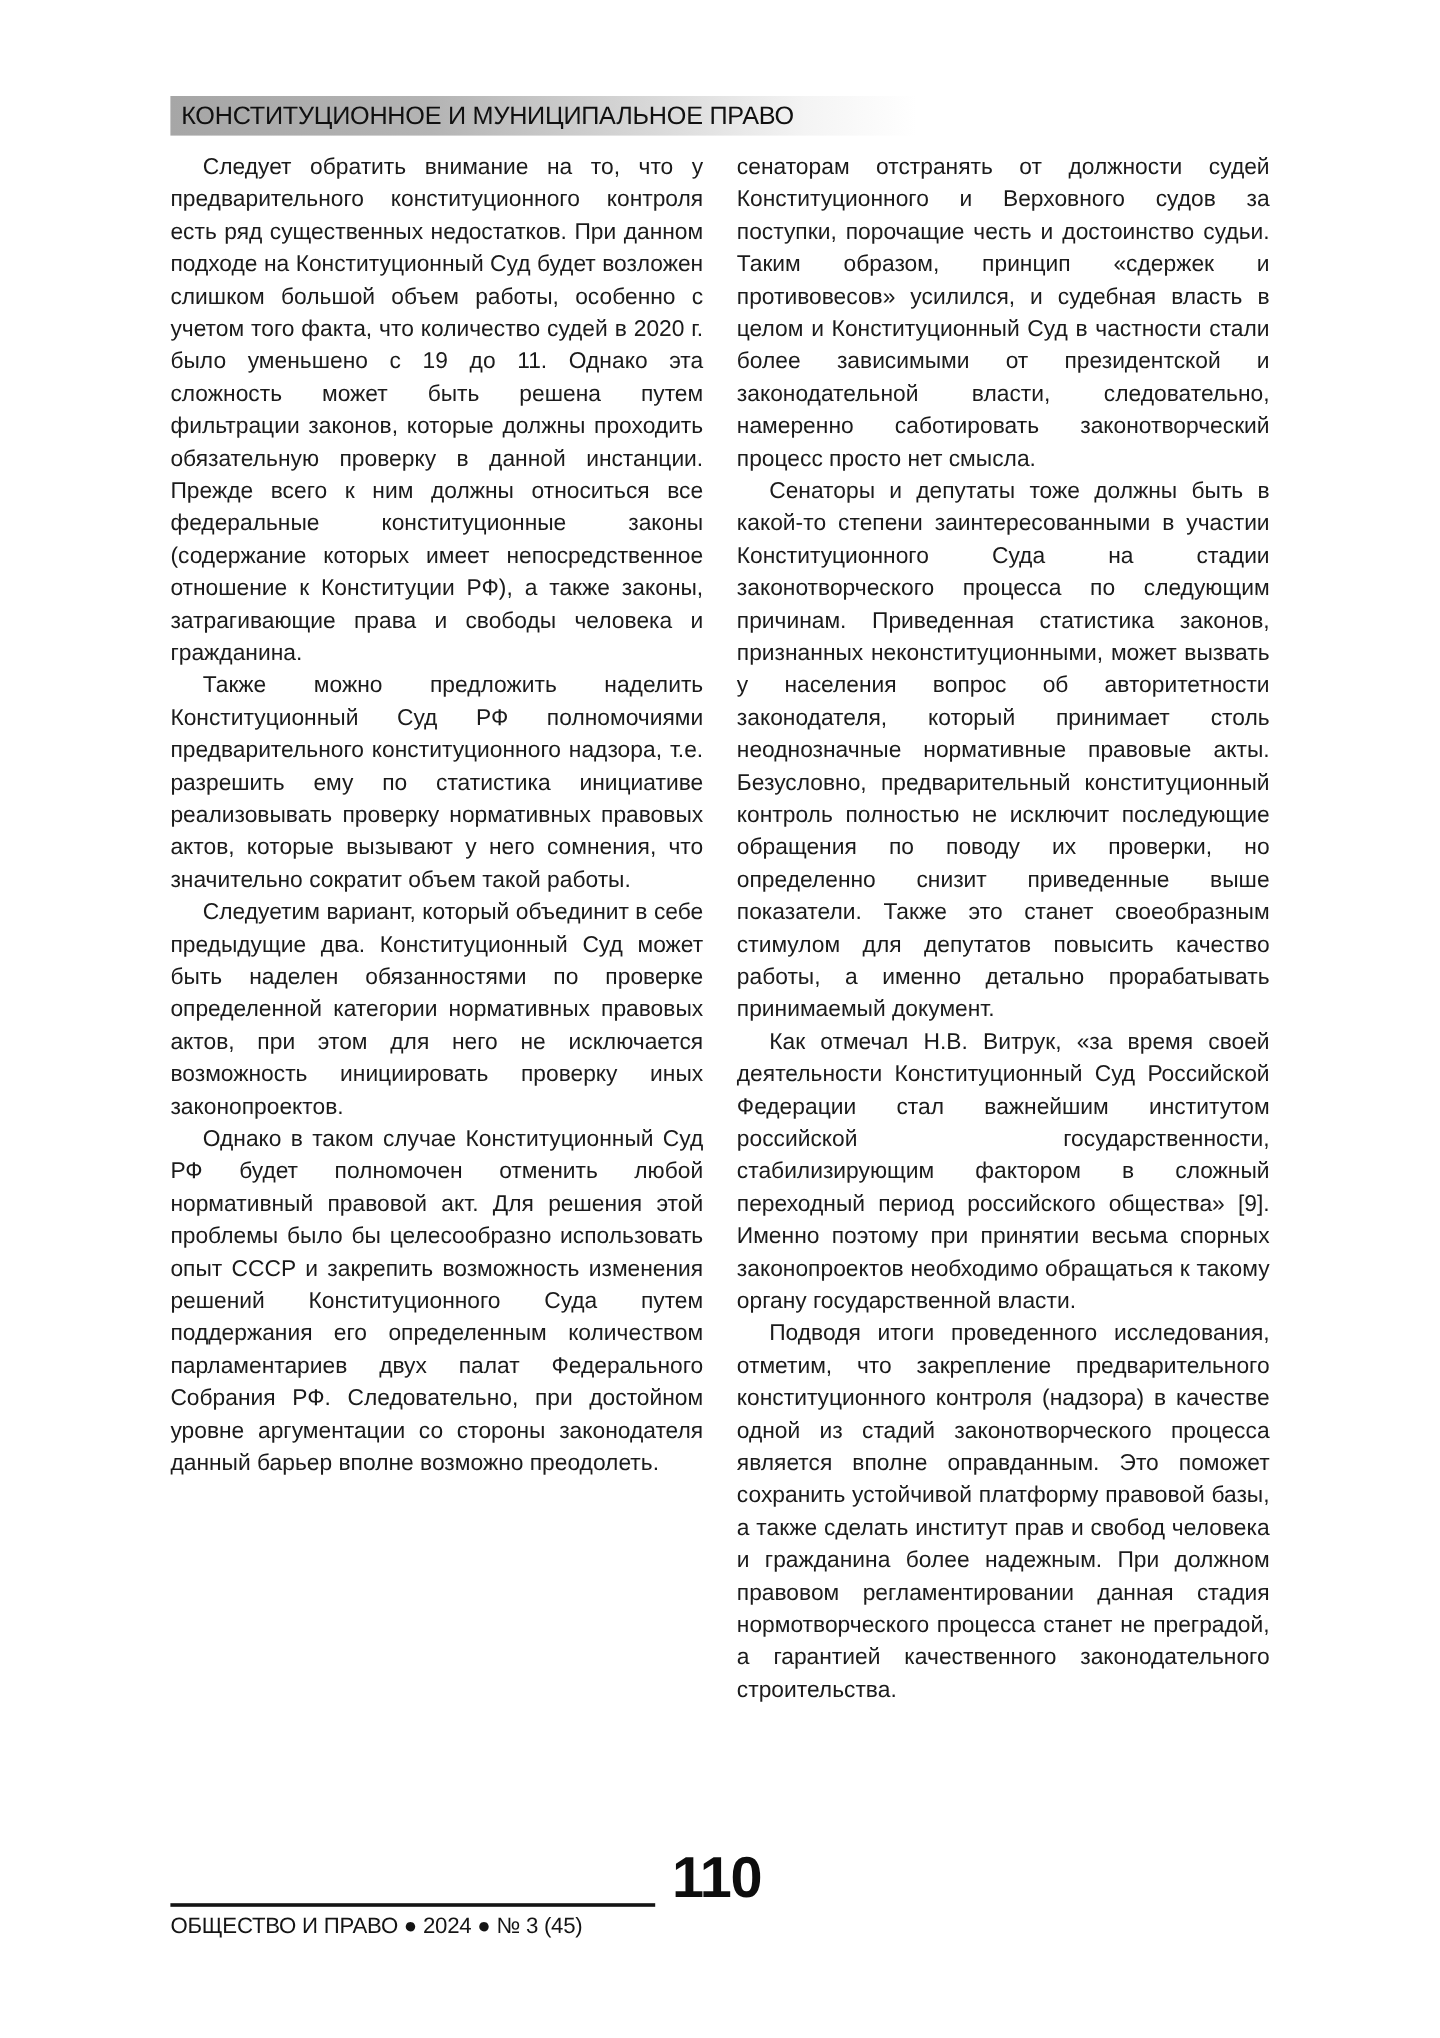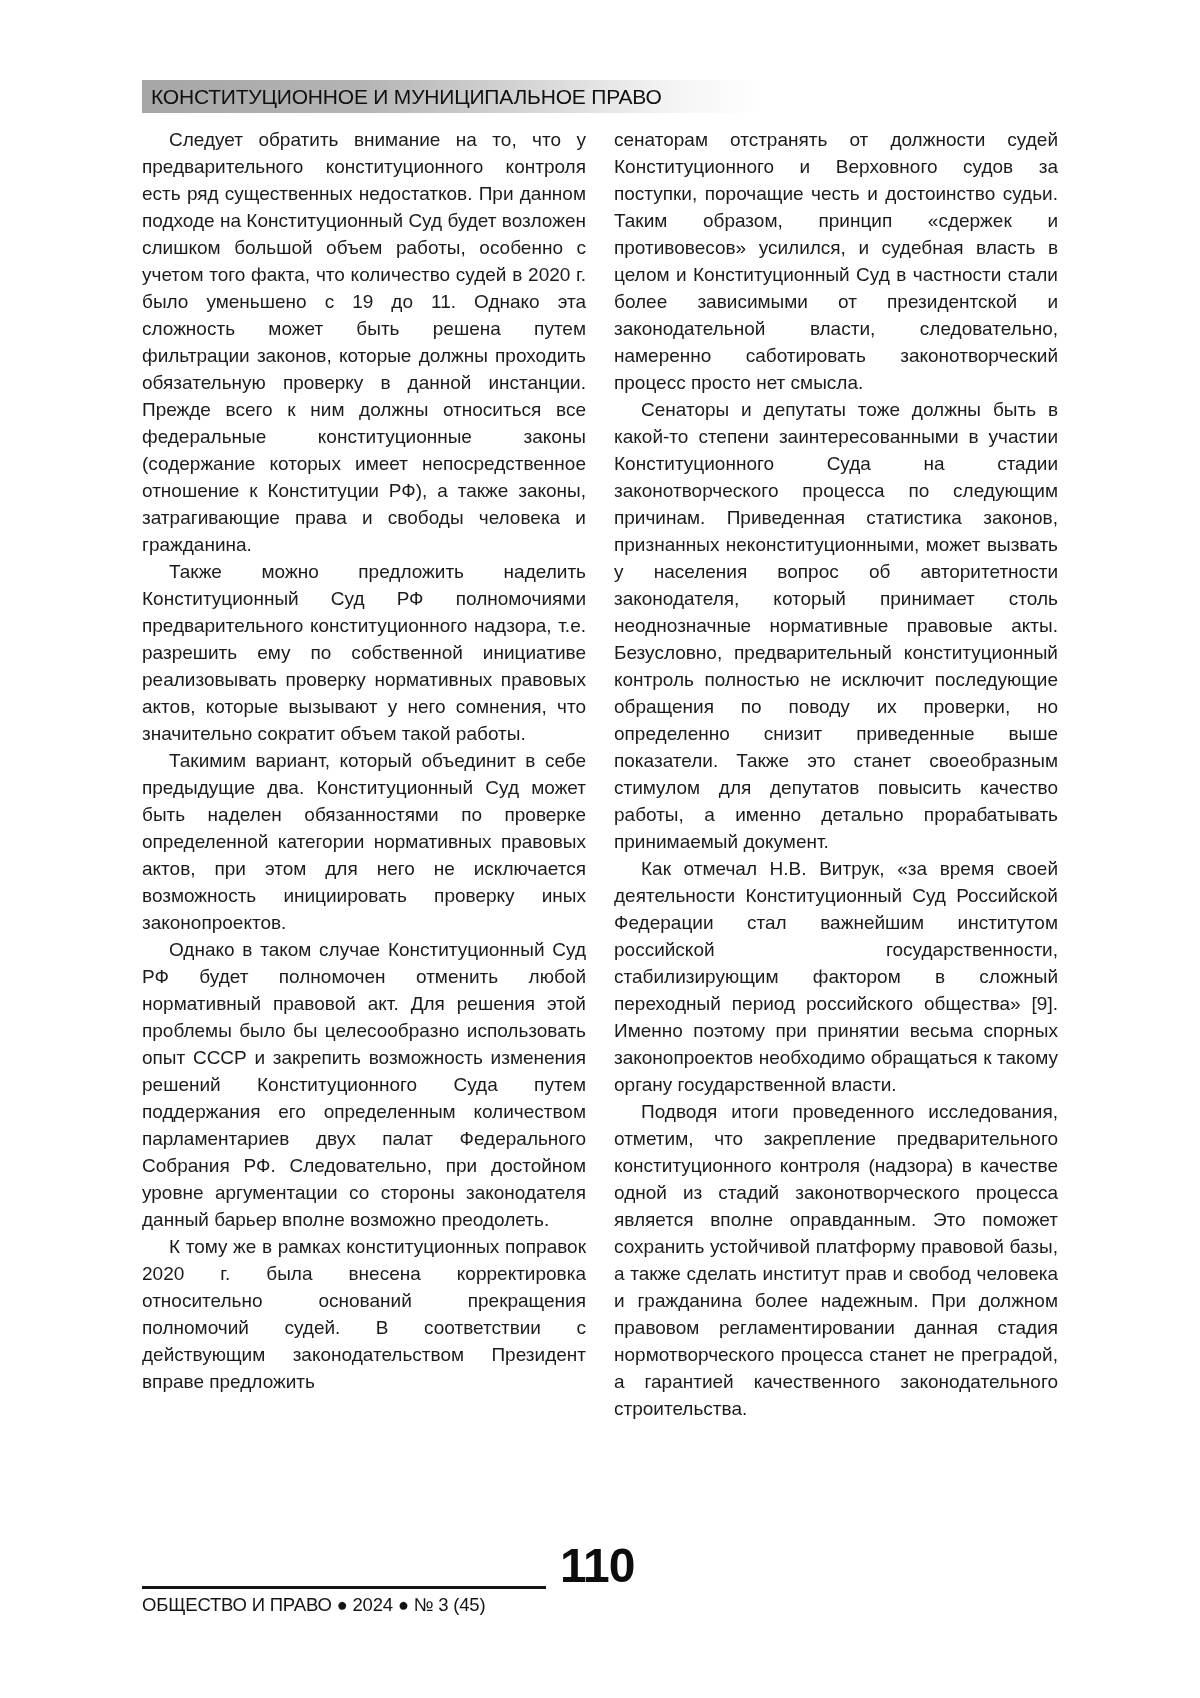--- a/index.html
+++ b/index.html
@@ -74,24 +74,23 @@
 
 <div class="page">
 
   <div class="header-bar">
     <span>КОНСТИТУЦИОННОЕ И МУНИЦИПАЛЬНОЕ ПРАВО</span>
   </div>
 
   <div class="columns">
     <div class="col">
         <p><span>Следует обратить внимание на то, что у предварительного конституционного контроля есть ряд существенных недостатков. При данном подходе на Конституционный Суд будет возложен слишком большой объем работы, особенно с учетом того факта, что количество судей в 2020 г. было уменьшено с 19 до 11. Однако эта сложность может быть решена путем фильтрации законов, которые должны проходить обязательную проверку в данной инстанции. Прежде всего к ним должны относиться все федеральные конституционные законы (содержание которых имеет непосредственное отношение к Конституции РФ), а также законы, затрагивающие права и свободы человека и гражданина.</span></p>
-        <p><span>Также можно предложить наделить Конституционный Суд РФ полномочиями предварительного конституционного надзора, т.е. разрешить ему по собственной инициативе реализовывать проверку нормативных правовых актов, которые вызывают у него сомнения, что значительно сократит объем такой работы.</span></p>
-        <p><span>Таким</span><span class="italic">им</span><span> вариант, который объединит в себе предыдущие два. Конституционный Суд может быть наделен обязанностями по проверке определенной категории нормативных правовых актов, при этом для него не исключается возможность инициировать проверку иных законопроектов.</span></p>
+        <p><span>Также можно предложить наделить Конституционный Суд РФ полномочиями предварительного конституционного надзора, т.е. разрешить ему по статистика инициативе реализовывать проверку нормативных правовых актов, которые вызывают у него сомнения, что значительно сократит объем такой работы.</span></p>
+        <p><span>Следует</span><span class="italic">им</span><span> вариант, который объединит в себе предыдущие два. Конституционный Суд может быть наделен обязанностями по проверке определенной категории нормативных правовых актов, при этом для него не исключается возможность инициировать проверку иных законопроектов.</span></p>
         <p><span>Однако в таком случае Конституционный Суд РФ будет полномочен отменить любой нормативный правовой акт. Для решения этой проблемы было бы целесообразно использовать опыт СССР и закрепить возможность изменения решений Конституционного Суда путем поддержания его определенным количеством парламентариев двух палат Федерального Собрания РФ. Следовательно, при достойном уровне аргументации со стороны законодателя данный барьер вполне возможно преодолеть.</span></p>
-        <p><span>К тому же в рамках конституционных поправок 2020 г. была внесена корректировка относительно оснований прекращения полномочий судей. В соответствии с действующим законодательством Президент вправе предложить</span></p>
       </div>
     <div class="col">
         <p class="no-indent"><span>сенаторам отстранять от должности судей Конституционного и Верховного судов за поступки, порочащие честь и достоинство судьи. Таким образом, принцип «сдержек и противовесов» усилился, и судебная власть в целом и Конституционный Суд в частности стали более зависимыми от президентской и законодательной власти, следовательно, намеренно саботировать законотворческий процесс просто нет смысла.</span></p>
         <p><span>Сенаторы и депутаты тоже должны быть в какой-то степени заинтересованными в участии Конституционного Суда на стадии законотворческого процесса по следующим причинам. Приведенная статистика законов, признанных неконституционными, может вызвать у населения вопрос об авторитетности законодателя, который принимает столь неоднозначные нормативные правовые акты. Безусловно, предварительный конституционный контроль полностью не исключит последующие обращения по поводу их проверки, но определенно снизит приведенные выше показатели. Также это станет своеобразным стимулом для депутатов повысить качество работы, а именно детально прорабатывать принимаемый документ.</span></p>
         <p><span>Как отмечал Н.В. Витрук, «за время своей деятельности Конституционный Суд Российской Федерации стал важнейшим институтом российской государственности, стабилизирующим фактором в сложный переходный период российского общества» [9]. Именно поэтому при принятии весьма спорных законопроектов необходимо обращаться к такому органу государственной власти.</span></p>
         <p><span>Подводя итоги проведенного исследования, отметим, что закрепление предварительного конституционного контроля (надзора) в качестве одной из стадий законотворческого процесса является вполне оправданным. Это поможет сохранить устойчивой платформу правовой базы, а также сделать институт прав и свобод человека и гражданина более надежным. При должном правовом регламентировании данная стадия нормотворческого процесса станет не преградой, а гарантией качественного законодательного строительства.</span></p>
       </div>
   </div>
 
   <div class="page-number">110</div>

